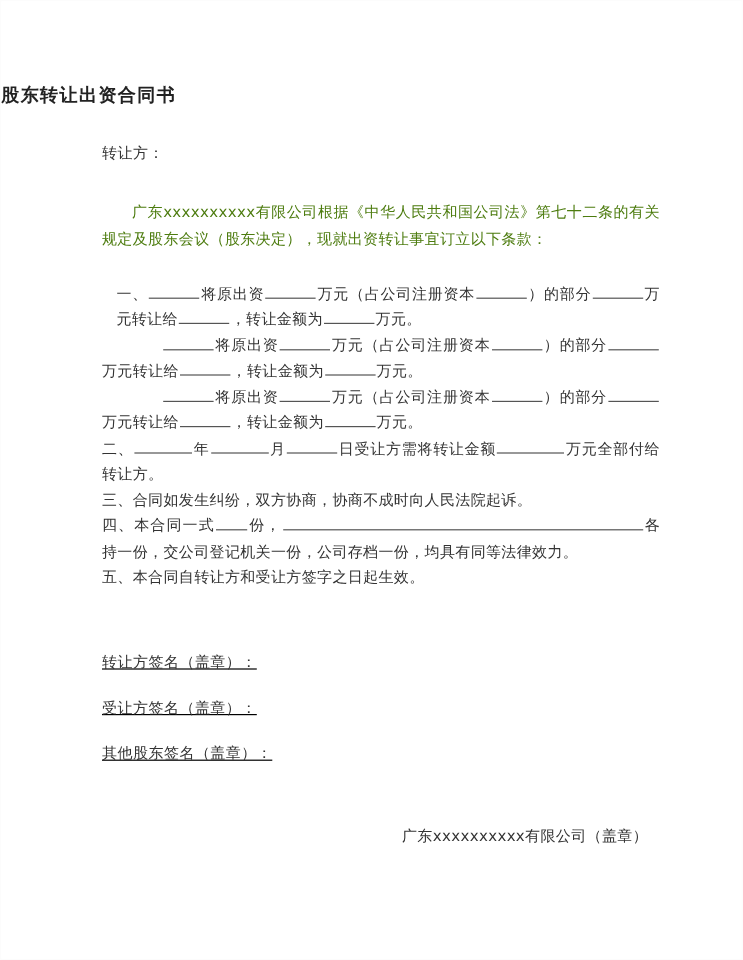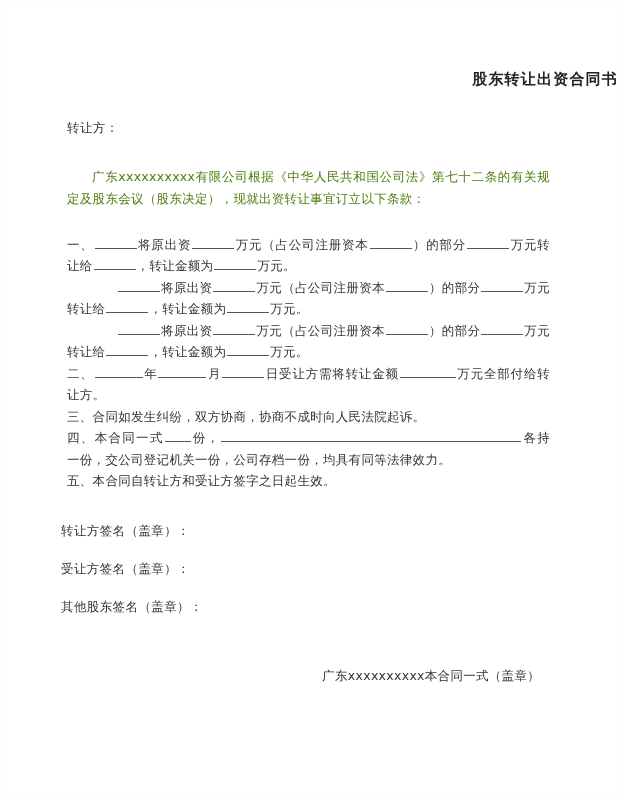--- a/index.html
+++ b/index.html
@@ -14,30 +14,30 @@
   .page {
     position: relative;
     width: 619px;
     height: 800px;
     background: #ffffff;
     box-sizing: border-box;
     border: 1px solid #fcfcfc;
     overflow: hidden;
   }
   .doc-title {
-    text-align: right;
+    text-align: left;
     font-size: 15px;
     font-weight: bold;
     color: #222222;
     letter-spacing: 1.2px;
     margin: 0;
     padding-top: 69px;
   }
   .body-area {
-    padding-left: 66px;
+    padding-left: 84px;
     padding-right: 68px;
     margin-top: 30px;
   }
   .party-line {
     font-size: 12.5px;
     color: #333333;
     line-height: 1.5;
     letter-spacing: 0.4px;
     margin: 0 0 26px 0;
   }
@@ -56,41 +56,43 @@
   .clause {
     font-size: 12.5px;
     color: #333333;
     line-height: 1.72;
     letter-spacing: 0.3px;
     margin: 0;
     text-align: justify;
   }
   .clause-block-one {
     margin-top: 24px;
+    margin-left: 12px;
   }
   .clause-sub {
     text-indent: 4em;
   }
   .clause-spaced {
   }
   .blank {
     display: inline-block;
     border-bottom: 1px solid #555555;
     vertical-align: baseline;
     height: 1.02em;
     margin: 0 1px;
   }
   .b-md  { width: 42px; }
   .b-lg  { width: 48px; }
   .b-xl  { width: 56px; }
   .b-xxl { width: 300px; }
   .b-tiny { width: 26px; }
   .sig-area {
-    padding-left: 60px;
-    margin-top: 31px;
+    padding-left: 84px;
+    margin-top: 52px;
+    text-decoration: underline;
   }
   .sig-line {
     font-size: 12.5px;
     color: #333333;
     letter-spacing: 0.4px;
     margin: 0 0 21px 0;
   }
   .footer-area {
     margin-top: 52px;
     padding-right: 78px;
@@ -132,17 +134,17 @@
 
   </div>
 
   <div class="sig-area">
     <p class="sig-line">转让方签名（盖章）：</p>
     <p class="sig-line">受让方签名（盖章）：</p>
     <p class="sig-line">其他股东签名（盖章）：</p>
   </div>
 
   <div class="footer-area">
-    <p class="company-stamp"><span>广东</span><span>xxxxxxxxxx</span><span>本合同一式（盖章）</span></p>
+    <p class="company-stamp"><span>广东</span><span>xxxxxxxxxx</span><span>有限公司（盖章）</span></p>
 
   </div>
 
 </div>
 
 </body></html>

